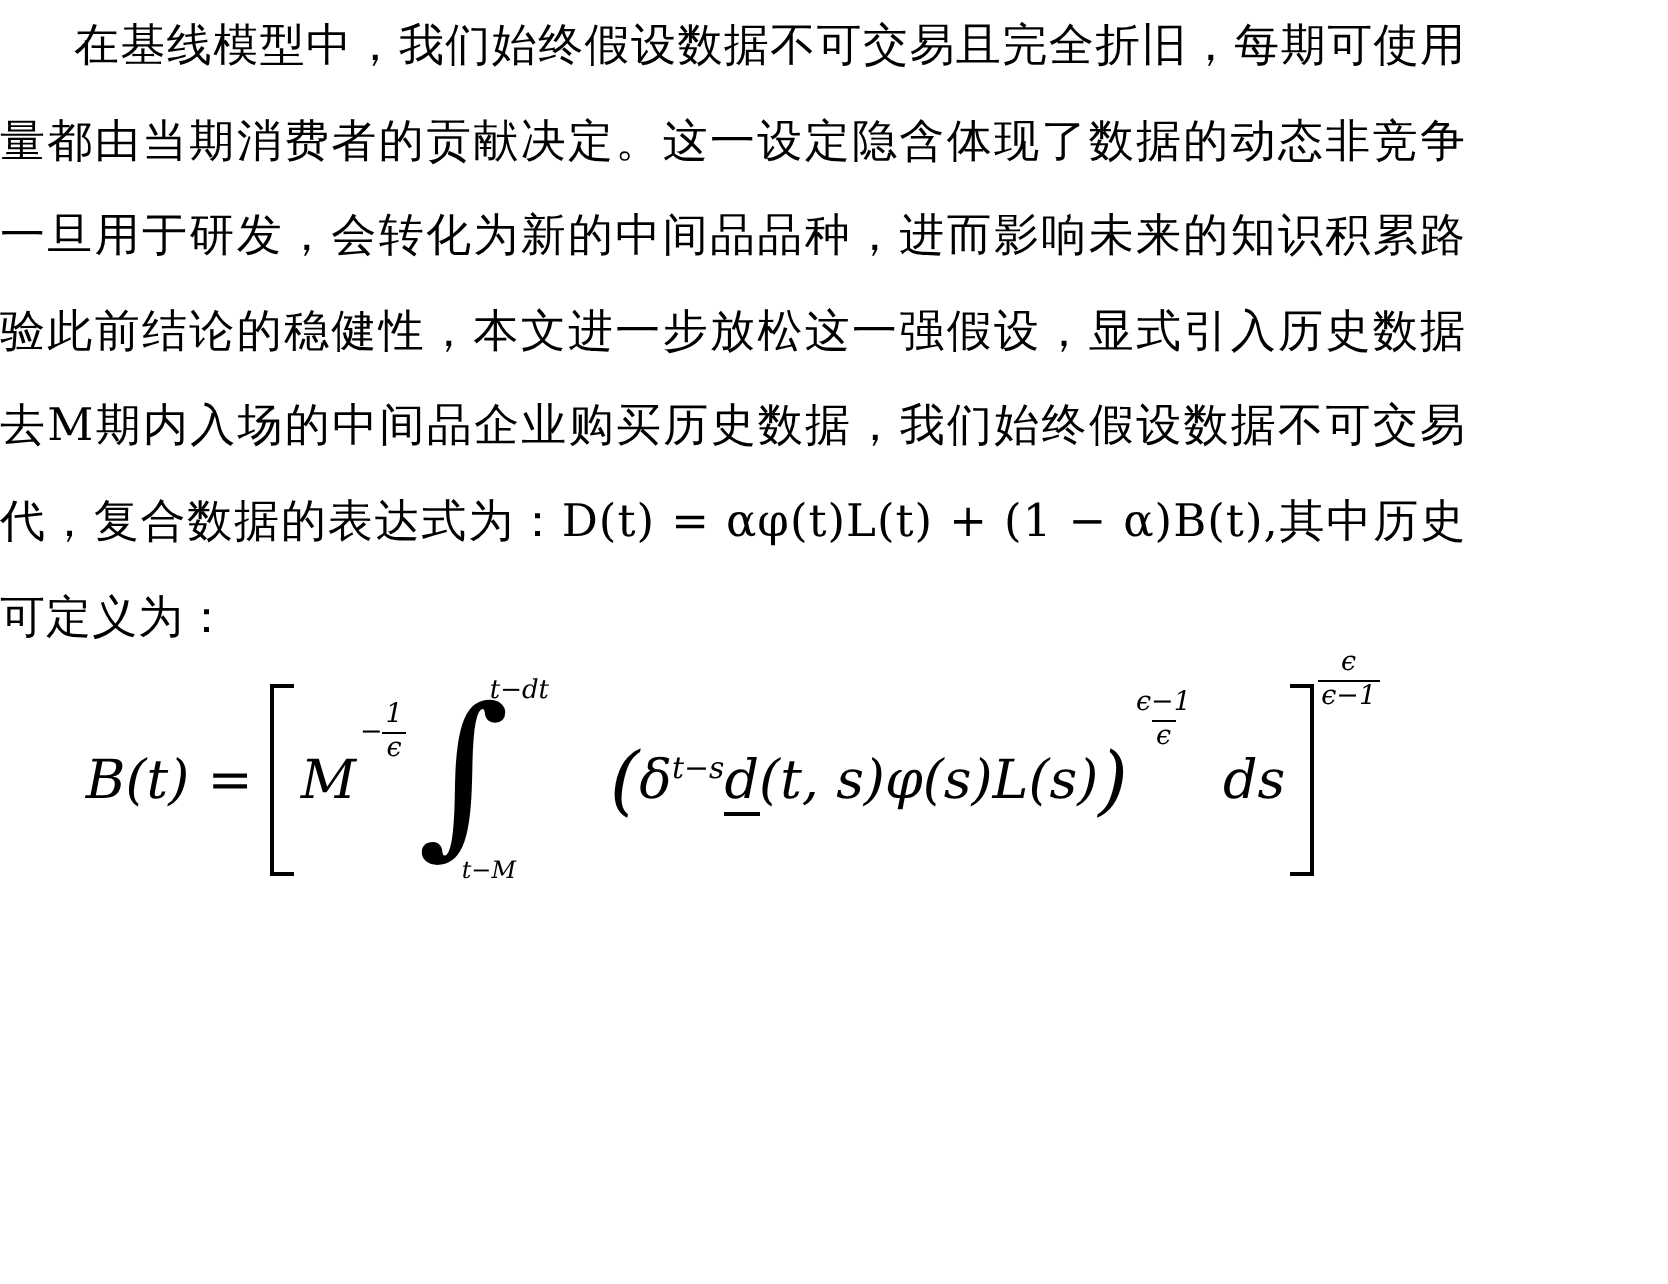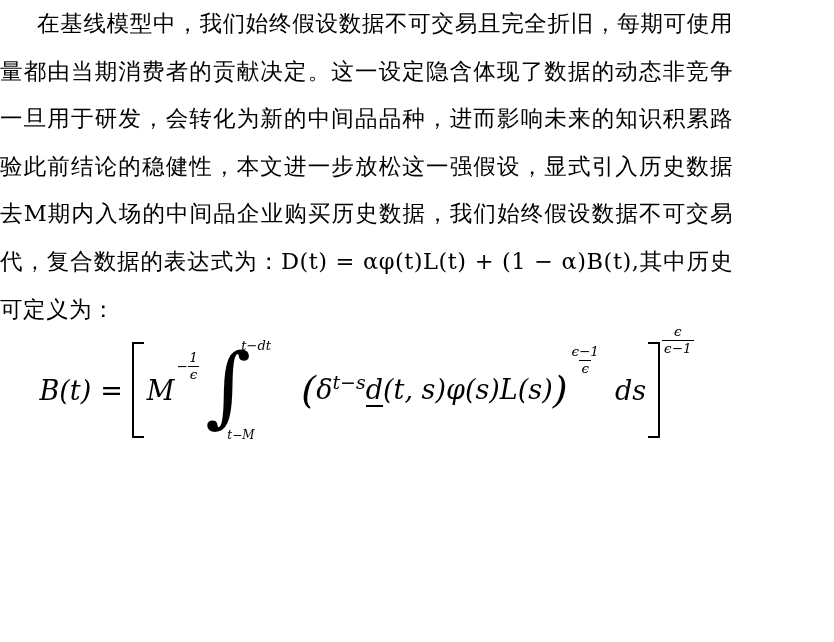--- a/index.html
+++ b/index.html
@@ -64,21 +64,21 @@
   .intwrap { position:relative; width:94px; height:104px; margin-left:6px; }
   .intsym {
     position:absolute; left:0; top:50%;
     transform:translateY(-54%);
     font-size:88px; line-height:1; font-style:normal;
   }
   .intup { position:absolute; top:0px;  left:36px; font-size:13px; }
   .intlo { position:absolute; bottom:0; left:22px; font-size:12px; }
   .pgroup { white-space:nowrap; margin-left:2px; }
   .bigparen { font-size:38px; font-style:italic; vertical-align:-4px; }
-  .supexp { font-size:19px; vertical-align:10px; letter-spacing:0;text-align:right; }
+  .supexp { font-size:15px; vertical-align:10px; letter-spacing:0;text-align:right; }
   .dU { display:inline-block; border-bottom:2.2px solid #000; line-height:1.05; }
   .innerexp { align-self:flex-start; margin-top:6px; margin-left:4px; font-size:13.5px; }
   .ds { margin-left:16px; margin-right:2px;text-align:center; }
   .outerexp { align-self:flex-start; margin-top:-14px; margin-left:2px; font-size:13.5px; }
 </style>
 </head>
 <body>
 
 <div class="page">
 

